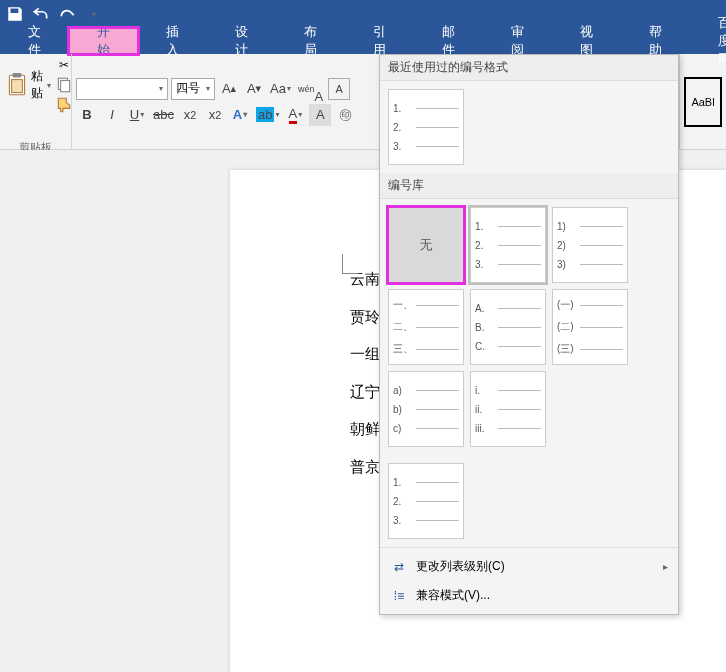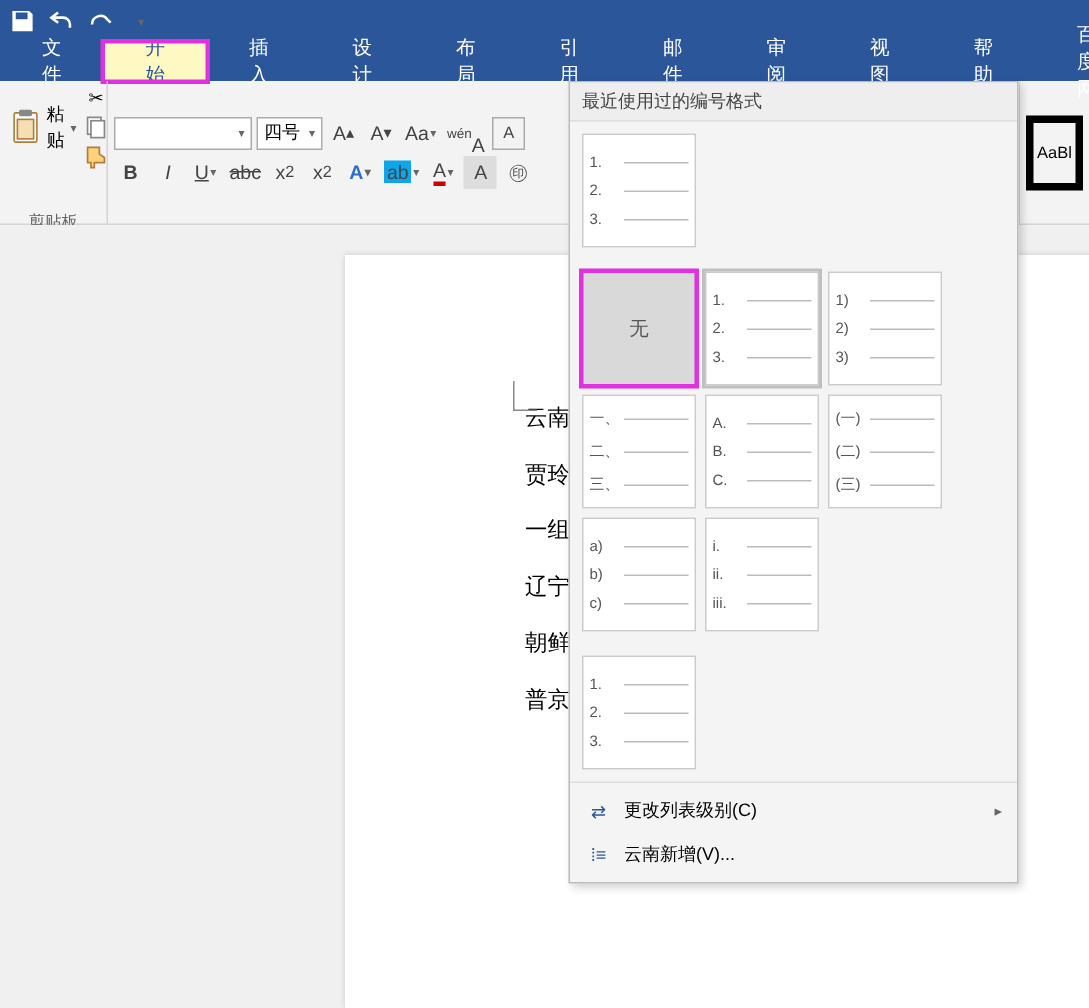--- a/index.html
+++ b/index.html
@@ -7,21 +7,21 @@
   
   
   .titlebar { background: #2b579a; color: #fff; height: 28px; display: flex; align-items: center; padding: 0 6px; }
   .qat { display: flex; gap: 8px; align-items: center; }
   .qat-icon { width: 18px; height: 18px; display: flex; align-items: center; justify-content: center; color: #fff; font-size: 14px; }
   .title-text { flex: 1; text-align: center; font-size: 12px; }
   
   
   .tabs { background: #2b579a; height: 26px; display: flex; color: #fff; }
   .tab { padding: 0 28px; display: flex; align-items: center; font-size: 13px; cursor: pointer; }
-  .tab.active { background: #fef9c3; color: #2b579a; }
+  .tab.active { background: #f9a8d4; color: #2b579a; }
   
   
   .ribbon { background: #f3f3f3; border-bottom: 1px solid #d4d4d4; height: 96px; display: flex; }
   .group { border-right: 1px solid #d4d4d4; padding: 2px 4px; display: flex; flex-direction: column; }
   .group-content { flex: 1; display: flex; align-items: center; }
   .group-label { text-align: center; font-size: 11px; color: #666; padding: 2px 0; position: relative; margin-top: 24px; }
   
   .clipboard-col { display: flex; flex-direction: row; align-items: center; gap: 1px; }
   .paste-icon { width: 28px; height: 32px; display: flex; align-items: center; justify-content: center; font-size: 24px; }
   .mini-icons { display: flex; flex-direction: column; gap: 2px; margin-left: 4px; }
@@ -33,21 +33,21 @@
   .combo-wide { width: 92px; justify-content: space-between;}
   .combo-sm { width: 44px; justify-content: space-between;}
   .btn { height: 22px; min-width: 22px; display: flex; align-items: center; justify-content: center; font-size: 13px; padding: 0 2px; cursor: pointer; color: #444; }
   .btn svg { width: 14px; height: 14px; }
   .dd { font-size: 8px; color: #666; margin-left: 1px; }
   
   .para-rows { display: flex; flex-direction: column; gap: 4px; }
   .para-row { display: flex; gap: 1px; align-items: center; }
   
   .styles { padding: 4px; display: flex; align-items: center; }
-  .style-box { border: 5px solid #000000; width: 38px; height: 50px; display: flex; align-items: center; justify-content: center; font-size: 11px; }
+  .style-box { border: 2px solid #000000; width: 38px; height: 50px; display: flex; align-items: center; justify-content: center; font-size: 11px; }
   
   
   .hl-purple { outline: 3px solid #e030e0; outline-offset: -1px; }
   
   
   .doc-area { background: #f0f0f0; position: relative; height: calc(672px - 150px); padding-top: 20px; padding-left: 230px; }
   .page { background: #fff; width: 500px; height: 100%; box-shadow: 0 0 4px rgba(0,0,0,0.15); padding: 90px 0 0 120px; position: relative; }
   .cursor-box { position: absolute; top: 84px; left: 112px; width: 16px; height: 20px; border-left: 1px solid #888; border-bottom: 1px solid #888; }
   .doc-line { font-size: 15px; line-height: 2.5; color: #000; }
   
@@ -262,20 +262,21 @@
           <div class="row">
               <span class="lbl">2.</span>
               <span class="line"></span>
             </div>
           <div class="row">
               <span class="lbl">3.</span>
               <span class="line"></span>
             </div>
         </div>
       </div>
+      <div class="dd-section-title">编号库</div>
       <div class="dd-gallery">
         <div class="gallery-item none hl-purple">无</div>
         <div class="gallery-item" style="outline:2px solid #bfbfbf">
           <div class="row">
               <span class="lbl">1.</span>
               <span class="line"></span>
             </div>
           <div class="row">
               <span class="lbl">2.</span>
               <span class="line"></span>
@@ -387,21 +388,21 @@
         </div>
       </div>
       <div class="dd-footer">
         <div class="dd-menu-item">
           <span class="menu-icon">⇄</span>
           <span>更改列表级别(C)</span>
           <span class="menu-arrow">▸</span>
         </div>
         <div class="dd-menu-item">
           <span class="menu-icon">⁞≡</span>
-          <span>云南新增(V)...</span>
+          <span>兼容模式(V)...</span>
         </div>
       </div>
     </div>
   </div>
 
   <div class="styles">
     <div class="style-box">AaBl</div>
   </div>
 </div>
 

